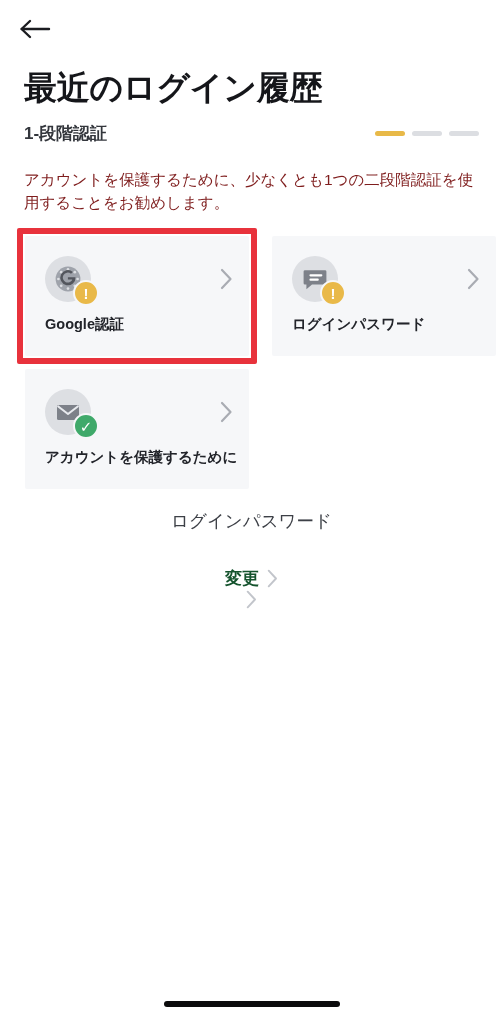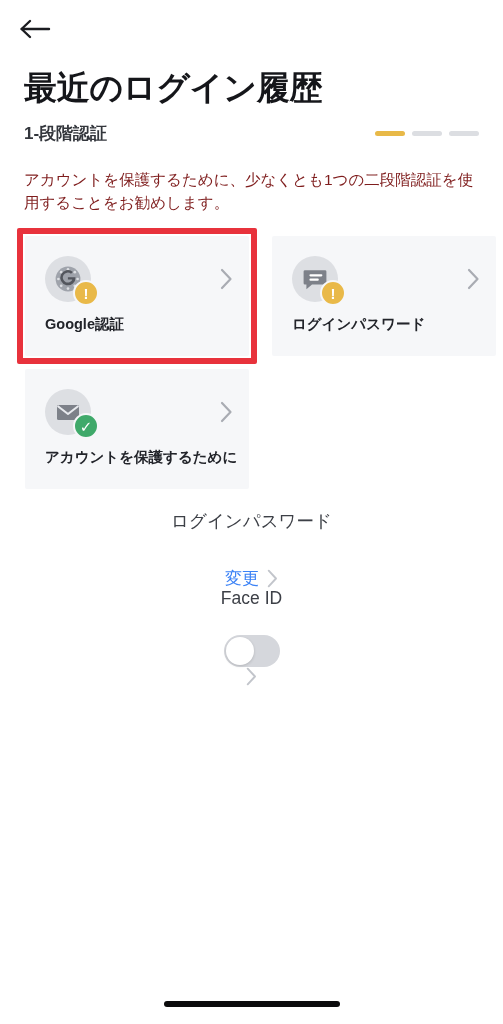--- a/index.html
+++ b/index.html
@@ -207,21 +207,22 @@
     color: #3d4047;
     line-height: 1;
   }
   .row-right {
     display: flex;
     align-items: center;
     gap: 8px;
   }
   .row-value {
     font-size: 17px;
-    color: #3b82f6;
+    color: #14532d;
+    font-weight: bold;
   }
 
   
   .chev {
     display: block;
   }
 
   
   .toggle {
     width: 56px;
@@ -376,28 +377,20 @@
       <span class="row-right">
         <span class="row-value">変更</span>
         <span>
           <svg class="chev" width="11" height="19" viewBox="0 0 11 19">
             <path d="M1.7 1.7 L9 9.5 L1.7 17.3" stroke="#c2c5cb" stroke-width="1.9" fill="none" stroke-linecap="round" stroke-linejoin="round"></path>
           </svg>
         </span>
       </span>
     </div>
 
-    <div class="list-row">
-      <span class="row-label">Face ID</span>
-      <span class="row-right">
-        <span class="toggle">
-          <span class="knob"></span>
-        </span>
-      </span>
-    </div>
 
     <div class="list-row">
       <span class="row-right">
         <span>
           <svg class="chev" width="11" height="19" viewBox="0 0 11 19">
             <path d="M1.7 1.7 L9 9.5 L1.7 17.3" stroke="#c2c5cb" stroke-width="1.9" fill="none" stroke-linecap="round" stroke-linejoin="round"></path>
           </svg>
         </span>
       </span>
     </div>

